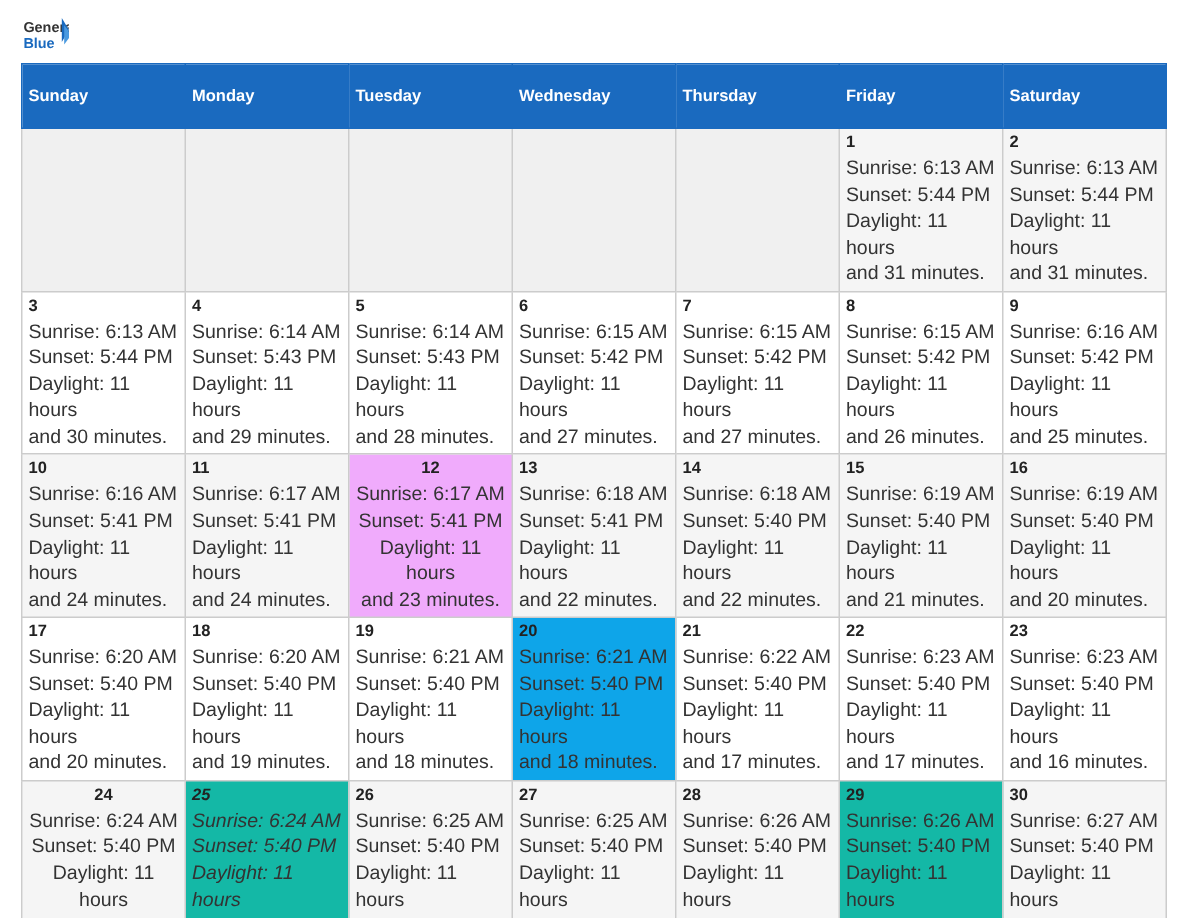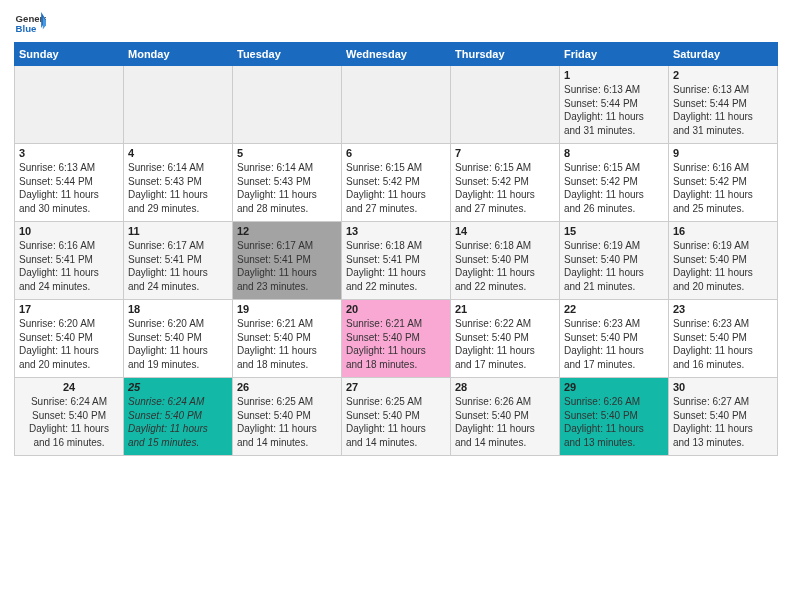--- a/index.html
+++ b/index.html
@@ -60,21 +60,21 @@
     table {
       width: 100%;
       border-collapse: collapse;
       table-layout: fixed;
     }
     thead tr th {
       background: #1a6abf;
       color: #fff;
       font-size: 11px;
       font-weight: bold;
-      padding: 5px 4px;
+      padding: 15px 4px;
       text-align: left;
       border: 1px solid #1a6abf;
     }
     tbody tr td {
       vertical-align: top;
       border: 1px solid #ccc;
       padding: 3px 4px;
       font-size: 9px;
       color: #333;
       height: 78px;
@@ -87,21 +87,21 @@
       background: #fff;
     }
     .day-number {
       font-size: 11px;
       font-weight: bold;
       color: #222;
       display: block;
       margin-bottom: 2px;
     }
     .day-info {
-      font-size: 10px;
+      font-size: 13px;
       color: #333;
       line-height: 1.35;
     }
     .empty-cell {
       background: #f0f0f0 !important;
     }
   </style>
 </head>
 <body>
 
@@ -185,21 +185,21 @@
         </tr>
         <tr>
           <td style="background: rgb(245, 245, 245);">
             <span class="day-number">10</span>
             <div class="day-info">Sunrise: 6:16 AM<br>Sunset: 5:41 PM<br>Daylight: 11 hours<br>and 24 minutes.</div>
           </td>
           <td style="background: rgb(245, 245, 245);">
             <span class="day-number">11</span>
             <div class="day-info">Sunrise: 6:17 AM<br>Sunset: 5:41 PM<br>Daylight: 11 hours<br>and 24 minutes.</div>
           </td>
-          <td style="background: #a3a3a3;">
+          <td style="background: #f0abfc; text-align: center;">
             <span class="day-number">12</span>
             <div class="day-info">Sunrise: 6:17 AM<br>Sunset: 5:41 PM<br>Daylight: 11 hours<br>and 23 minutes.</div>
           </td>
           <td style="background: rgb(245, 245, 245);">
             <span class="day-number">13</span>
             <div class="day-info">Sunrise: 6:18 AM<br>Sunset: 5:41 PM<br>Daylight: 11 hours<br>and 22 minutes.</div>
           </td>
           <td style="background: rgb(245, 245, 245);">
             <span class="day-number">14</span>
             <div class="day-info">Sunrise: 6:18 AM<br>Sunset: 5:40 PM<br>Daylight: 11 hours<br>and 22 minutes.</div>
@@ -219,21 +219,21 @@
             <div class="day-info">Sunrise: 6:20 AM<br>Sunset: 5:40 PM<br>Daylight: 11 hours<br>and 20 minutes.</div>
           </td>
           <td style="background: rgb(255, 255, 255);">
             <span class="day-number">18</span>
             <div class="day-info">Sunrise: 6:20 AM<br>Sunset: 5:40 PM<br>Daylight: 11 hours<br>and 19 minutes.</div>
           </td>
           <td style="background: rgb(255, 255, 255);">
             <span class="day-number">19</span>
             <div class="day-info">Sunrise: 6:21 AM<br>Sunset: 5:40 PM<br>Daylight: 11 hours<br>and 18 minutes.</div>
           </td>
-          <td style="background: #f9a8d4;">
+          <td style="background: #0ea5e9;">
             <span class="day-number">20</span>
             <div class="day-info">Sunrise: 6:21 AM<br>Sunset: 5:40 PM<br>Daylight: 11 hours<br>and 18 minutes.</div>
           </td>
           <td style="background: rgb(255, 255, 255);">
             <span class="day-number">21</span>
             <div class="day-info">Sunrise: 6:22 AM<br>Sunset: 5:40 PM<br>Daylight: 11 hours<br>and 17 minutes.</div>
           </td>
           <td style="background: rgb(255, 255, 255);">
             <span class="day-number">22</span>
             <div class="day-info">Sunrise: 6:23 AM<br>Sunset: 5:40 PM<br>Daylight: 11 hours<br>and 17 minutes.</div>

